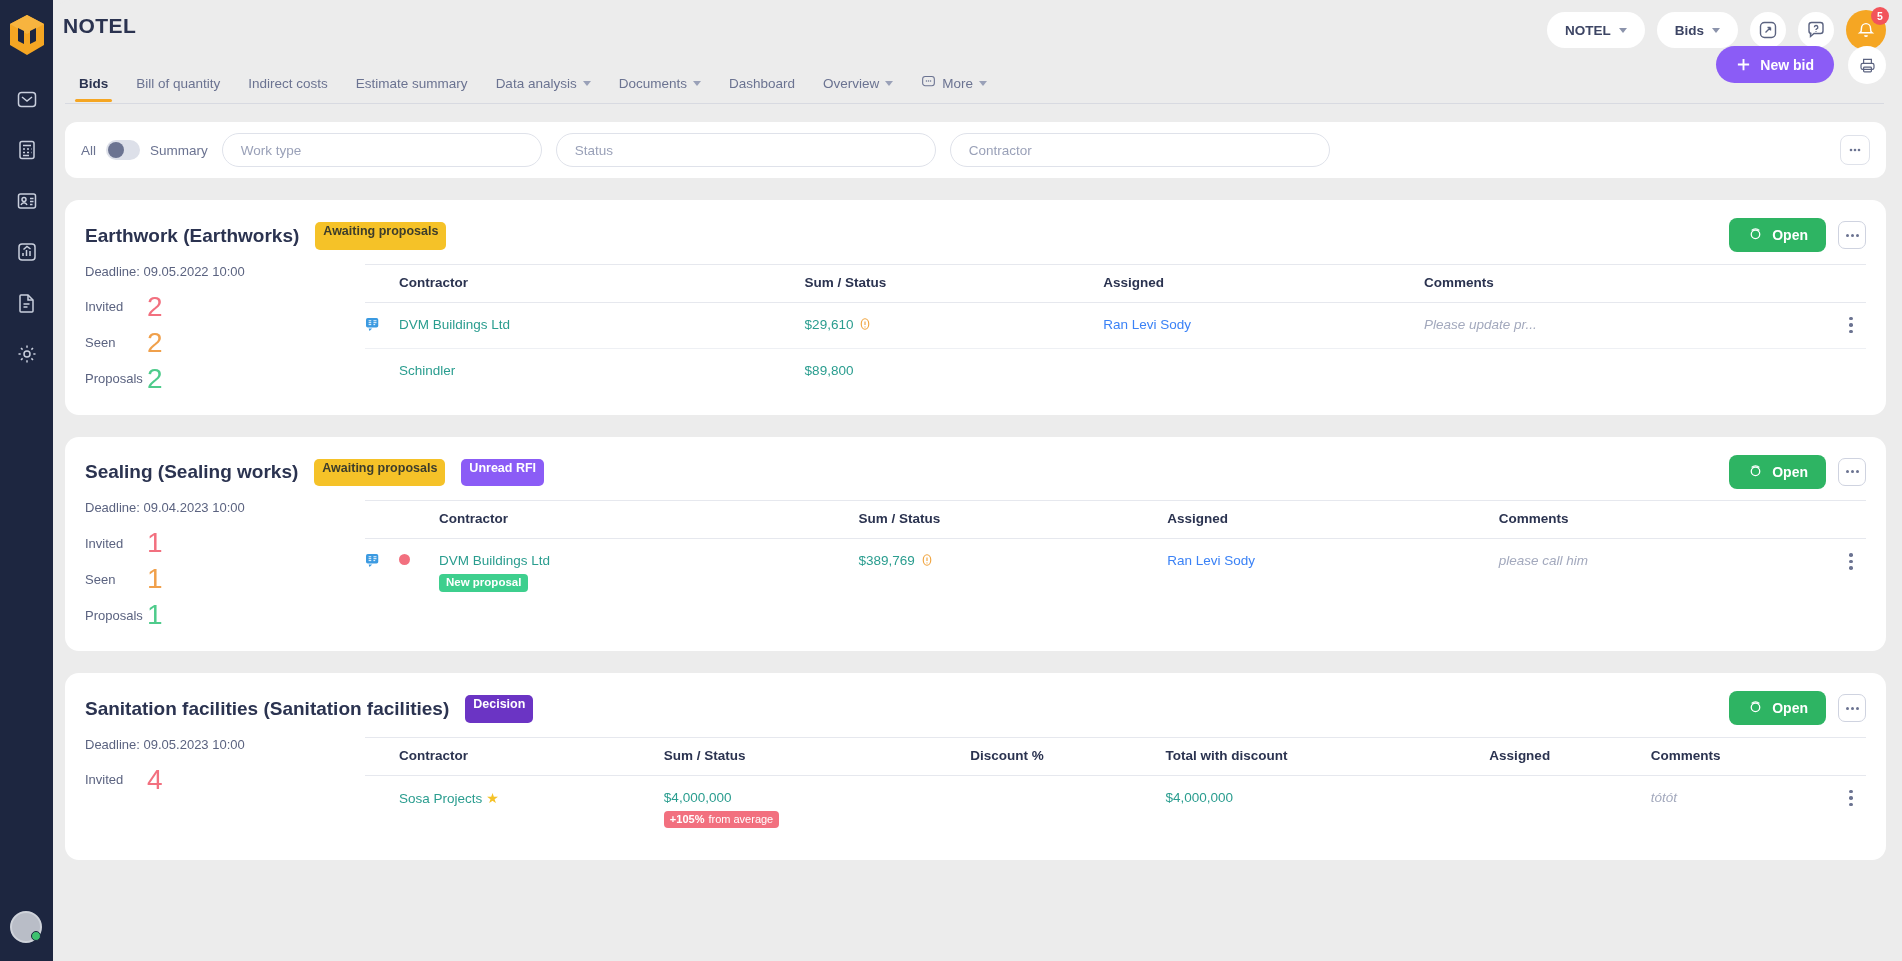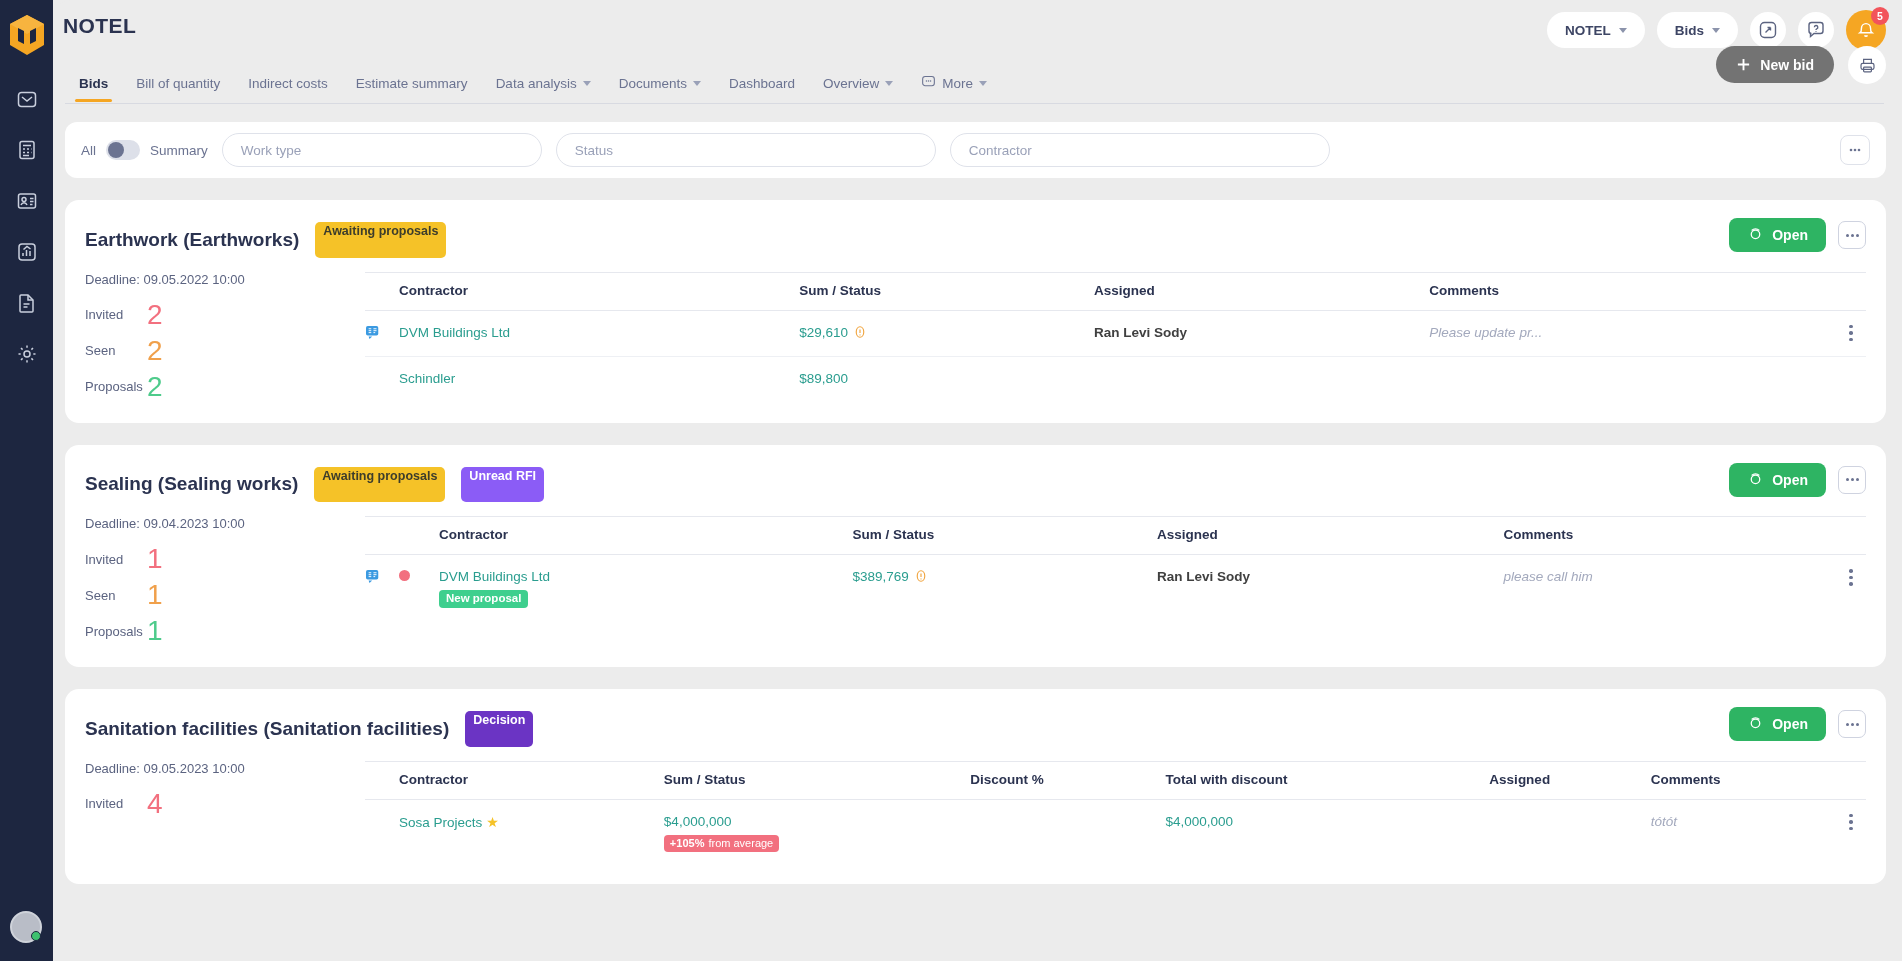--- a/index.html
+++ b/index.html
@@ -76,21 +76,21 @@
     font-size: 13.5px; color:#6b7391; cursor:pointer; white-space:nowrap;
   }
   .tab.active { color:#2b3350; font-weight:600; }
   .tab.active:after {
     content:""; position:absolute; left: 10px; right: 10px; bottom:-4px; height:3px; background:#f5a623; border-radius:2px;
   }
   .tab .cv { width:0;height:0;border-left:4px solid transparent;border-right:4px solid transparent;border-top:5px solid #9aa1b8; }
   .tabline { position:absolute; left: 12px; right: 18px; bottom: -4px; height:1px; background:#d8dae1; }
   .newbid {
     position:absolute; right: 68px; top: -22px;
-    height: 37px; border-radius: 19px; background:#737373; color:#fff;
+    height: 37px; border-radius: 19px; background:#8b5cf6; color:#fff;
     display:flex;align-items:center;gap:9px; padding: 0 20px;
     font-size: 14px; font-weight: 700; cursor:pointer;
   }
   .print-btn {
     position:absolute; right: 16px; top: -22px;
     width: 38px;height:38px;border-radius:50%;background:#fff;
     display:flex;align-items:center;justify-content:center;cursor:pointer;
   }
 
   
@@ -115,21 +115,21 @@
     display:flex;align-items:center;justify-content:center; cursor:pointer; margin-left:auto;
   }
 
   
   .card {
     margin: 22px 16px 0 12px; background:#fff; border-radius: 14px;
     position: relative; padding: 20px 0 18px 0;
   }
   .card-head { display:flex; align-items:center; gap: 16px; padding: 2px 20px 0 20px; }
   .card-title { font-size: 19px; font-weight: 700; color:#2b3350; }
-  .badge { border-radius: 5px; padding: 3px 8px 20px; font-size: 12.5px; font-weight: 600; line-height:1; }
+  .badge { border-radius: 5px; padding: 3px 8px 12px; font-size: 12.5px; font-weight: 600; line-height:1; }
   .badge.awaiting { background:#f5c228; color:#3d3d2b; }
   .badge.rfi { background:#8b5cf6; color:#fff; }
   .badge.decision { background:#6b34c4; color:#fff; }
   .card-actions { position:absolute; right: 20px; top: 18px; display:flex; align-items:center; gap: 12px; }
   .open-btn {
     height: 34px; border-radius: 8px; background:#2eb463; color:#fff;
     display:flex;align-items:center;gap:8px; padding: 0 18px; font-size:14px;font-weight:700;cursor:pointer;
   }
   .sq-btn {
     width: 28px;height:28px;border-radius:7px;border:1px solid #cfd3e0;background:#fff;
@@ -147,21 +147,21 @@
   .tbl { flex: 1; padding-right: 20px; }
   table { width: 100%; border-collapse: collapse; }
   thead th {
     text-align: left; font-size: 13.5px; font-weight: 700; color:#2b3350;
     padding: 10px 0 12px 0; border-top: 1px solid #e6e8ee; border-bottom: 1px solid #e6e8ee;
   }
   tbody td { padding: 14px 0; font-size: 13.5px; vertical-align: top; border-bottom:1px solid #eef0f4; }
   tbody tr:last-child td { border-bottom: none; }
   .c-link { color:#2a9d8f; cursor:pointer; }
   .c-sum { color:#2a9d8f; }
-  .c-assigned { color:#404040;font-weight:bold; }
+  .c-assigned { color:#3b82f6; }
   .c-comment { color:#a3a9bd; font-style: italic; }
   .newprop {
     display:inline-block; margin-top:6px; background:#3ecf8e; color:#fff;
     font-size:11.5px; font-weight:600; border-radius:4px; padding:3px 7px; line-height:1;
   }
   .overavg {
     display:inline-block; margin-top:6px; background:#f2707f; color:#fff;
     font-size:11px; font-weight:700; border-radius:4px; padding:3px 6px; line-height:1; white-space:nowrap;
   }
   .overavg span.lbl { font-weight:400; margin-left:4px; }

